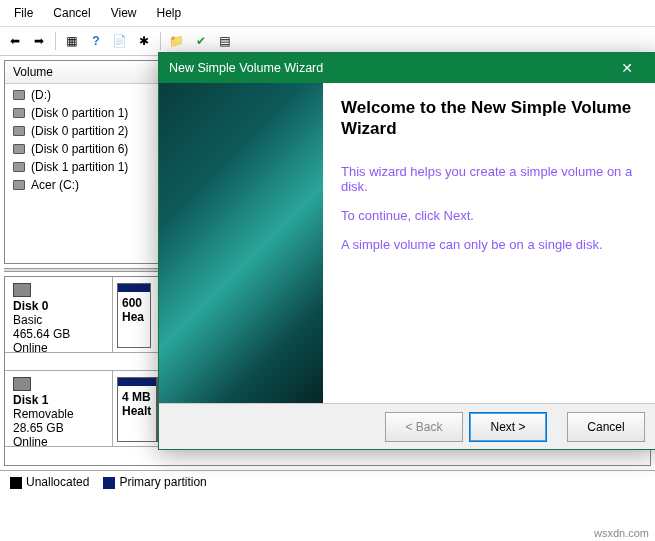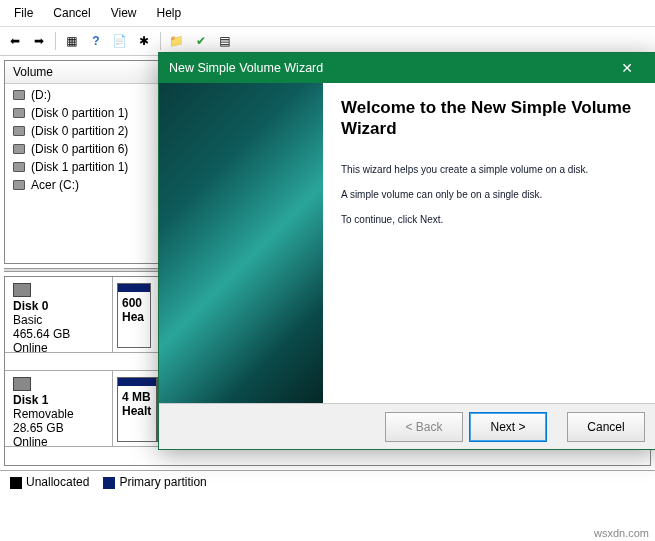--- a/index.html
+++ b/index.html
@@ -49,21 +49,21 @@
 
 
 .dialog { position: absolute; left: 158px; top: 52px; width: 500px; height: 398px; background: #fff; box-shadow: 0 4px 24px rgba(0,0,0,0.35); border:1px solid #177245; }
 .titlebar { height: 30px; background: #0d8043; color:#fff; display:flex; align-items:center; padding: 0 10px; }
 .titlebar .ttl { flex:1; font-size:12.5px; }
 .titlebar .x { width:40px; text-align:center; font-size:14px; cursor:default; }
 .wiz-body { display:flex; height: 320px; }
 .wiz-img { width: 164px; background: linear-gradient(135deg, #0a3d3d 0%, #0e5a5a 30%, #2aa59a 55%, #0b4a4a 80%, #052726 100%); }
 .wiz-text { flex:1; padding: 14px 20px 10px 18px; }
 .wiz-text h1 { font-size: 17px; font-weight: 700; margin-bottom: 24px; line-height: 1.25; }
-.wiz-text p { font-size: 10px; margin-bottom: 14px; color:#0f172a;margin-top:6px; }
+.wiz-text p { font-size: 13px; margin-bottom: 14px; color:#8b5cf6;margin-top:6px; }
 .wiz-btns { height: 46px; border-top:1px solid #ccc; display:flex; justify-content:flex-end; align-items:center; gap:6px; padding-right:12px; background:#f0f0f0; }
 .btn { min-width: 78px; height: 30px; border:1px solid #a0a0a0; background: linear-gradient(#fdfdfd,#e6e6e6); font-size:12px; padding:0 10px; }
 .btn:focus, .btn.default { border:1px solid #0078d7; box-shadow: inset 0 0 0 1px #4aa3e8; }
 .btn:disabled { color:#888; }
 </style>
 </head>
 <body>
 
 <div class="menubar">
   <span>File</span>
@@ -172,22 +172,22 @@
 <div class="dialog">
   <div class="titlebar">
     <span class="ttl">New Simple Volume Wizard</span>
     <span class="x">✕</span>
   </div>
   <div class="wiz-body">
     <div class="wiz-img"></div>
     <div class="wiz-text">
       <h1>Welcome to the New Simple Volume Wizard</h1>
       <p>This wizard helps you create a simple volume on a disk.</p>
+      <p>To continue, click Next.</p>
       <p>A simple volume can only be on a single disk.</p>
-      <p>To continue, click Next.</p>
     </div>
   </div>
   <div class="wiz-btns">
     <button class="btn" disabled="">&lt; Back</button>
     <button class="btn default">Next &gt;</button>
     <span style="width:8px"></span>
     <button class="btn">Cancel</button>
   </div>
 </div>
 

